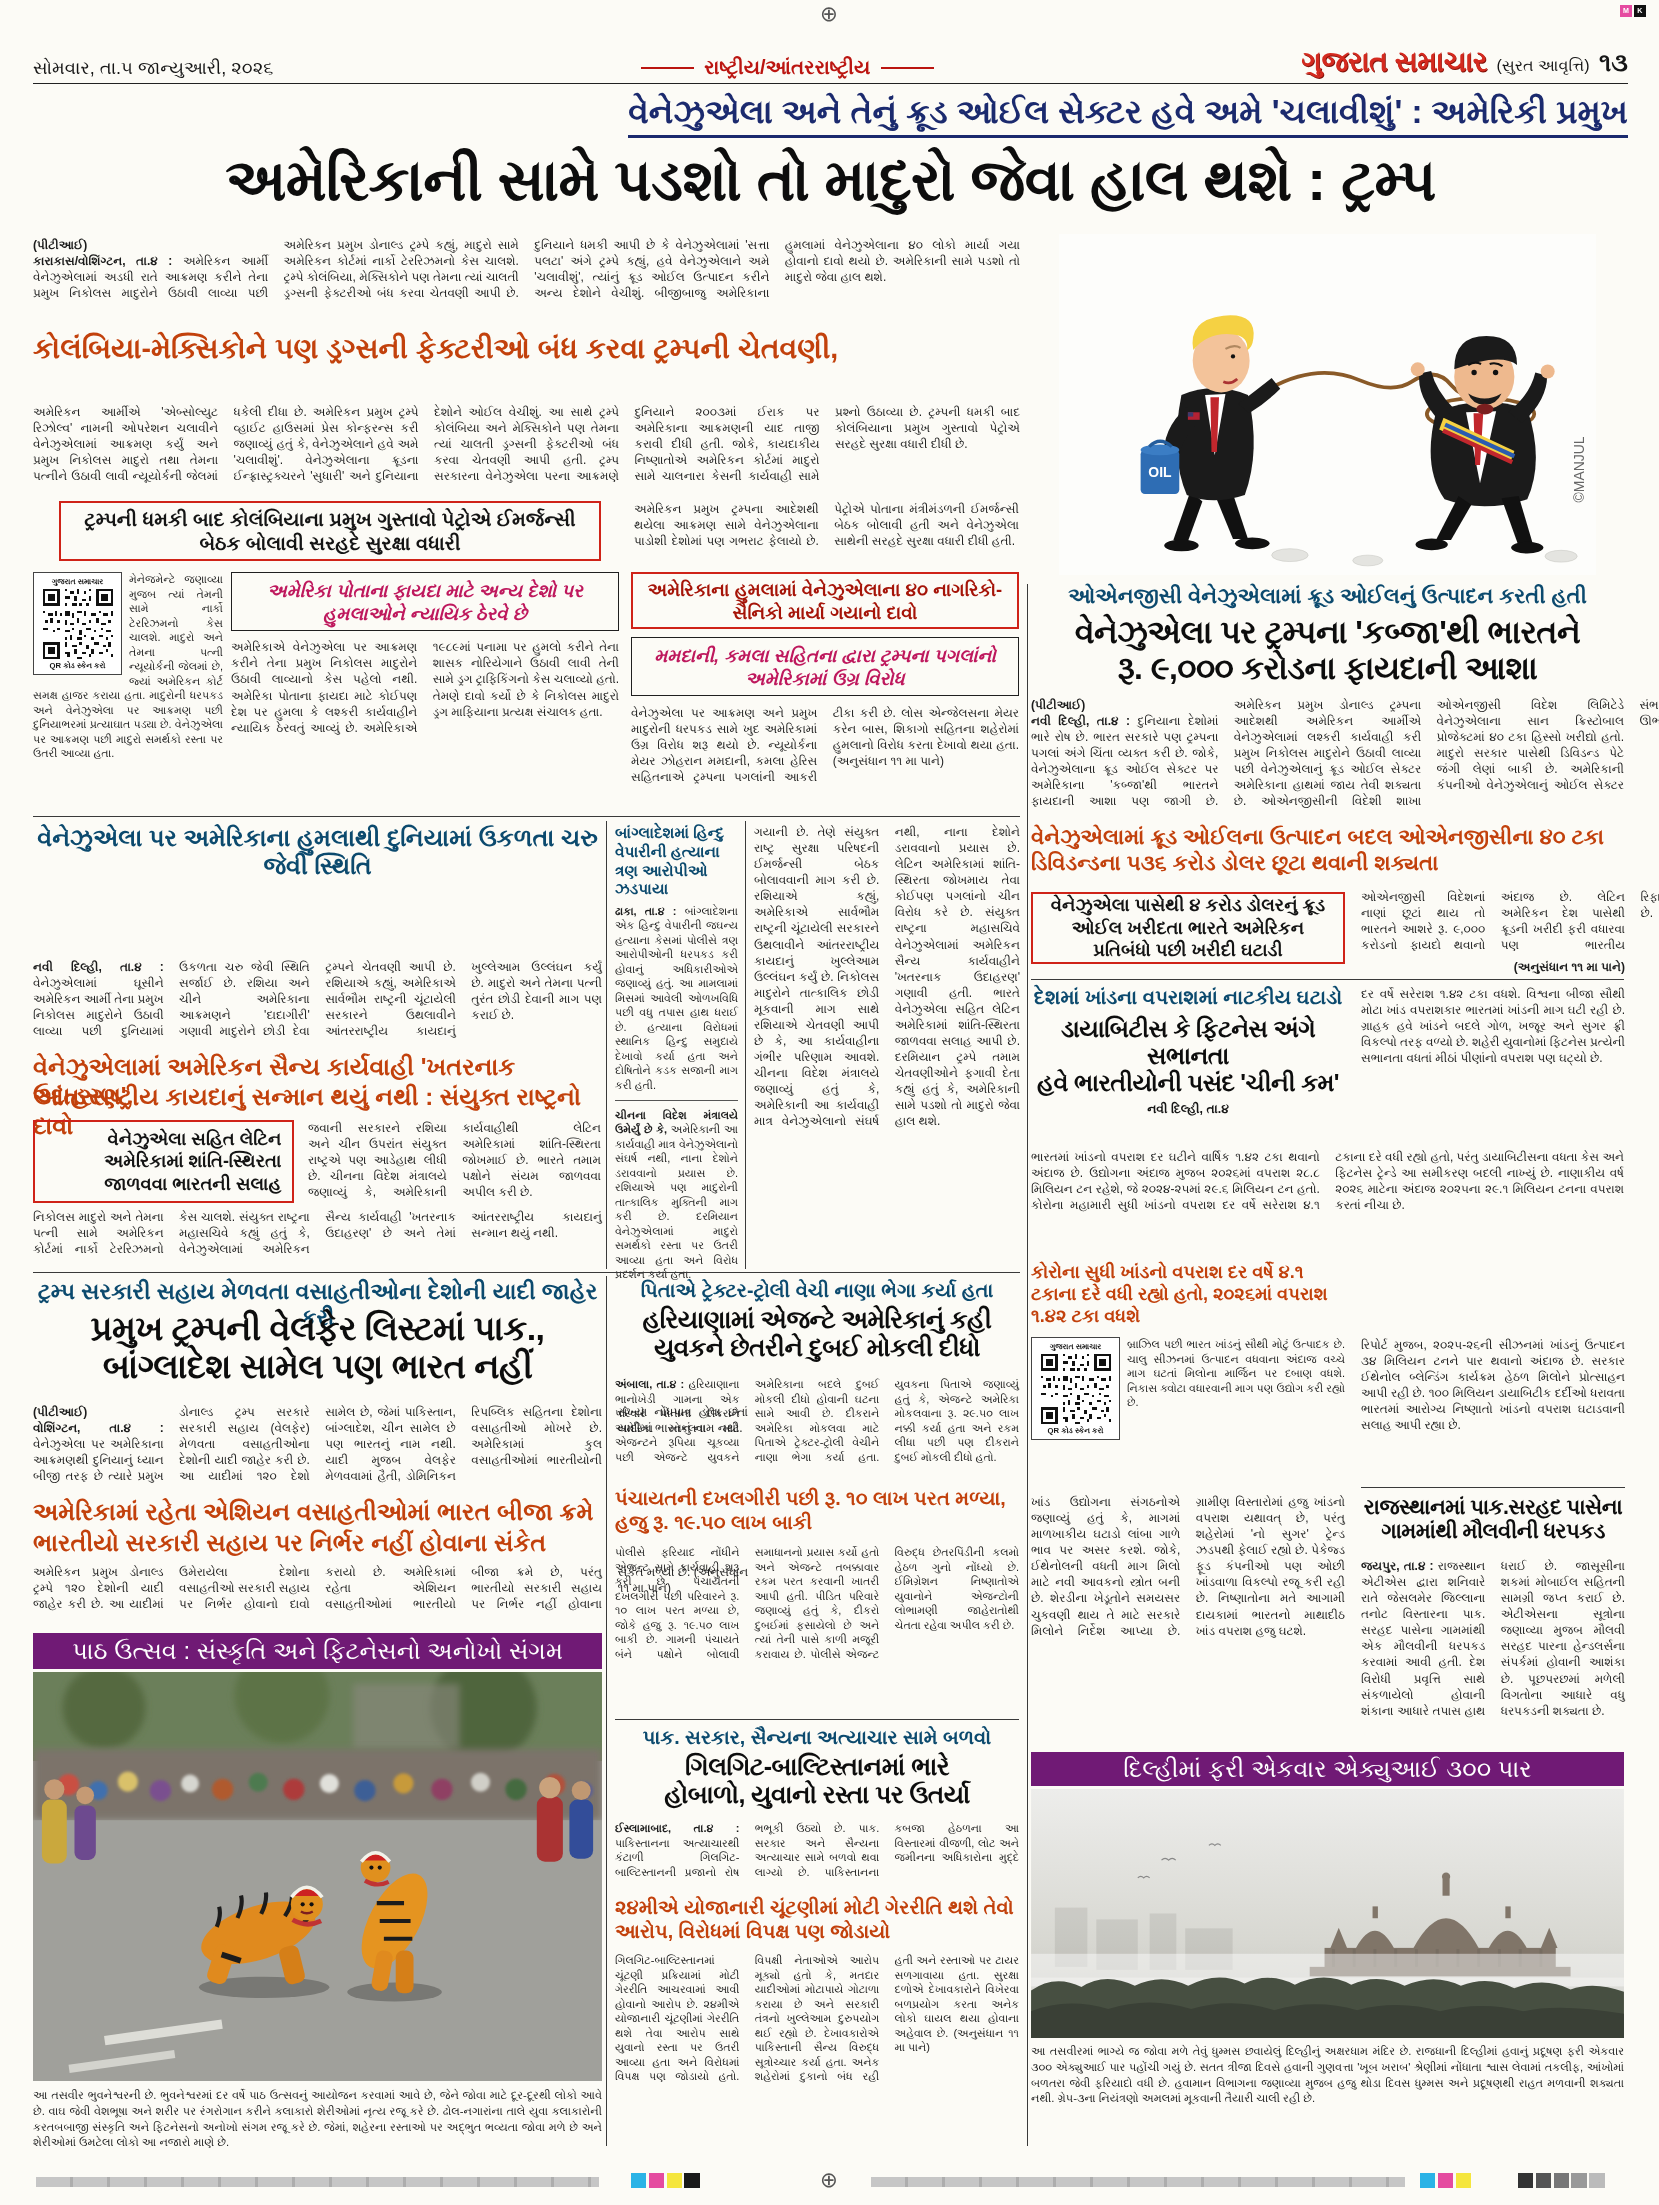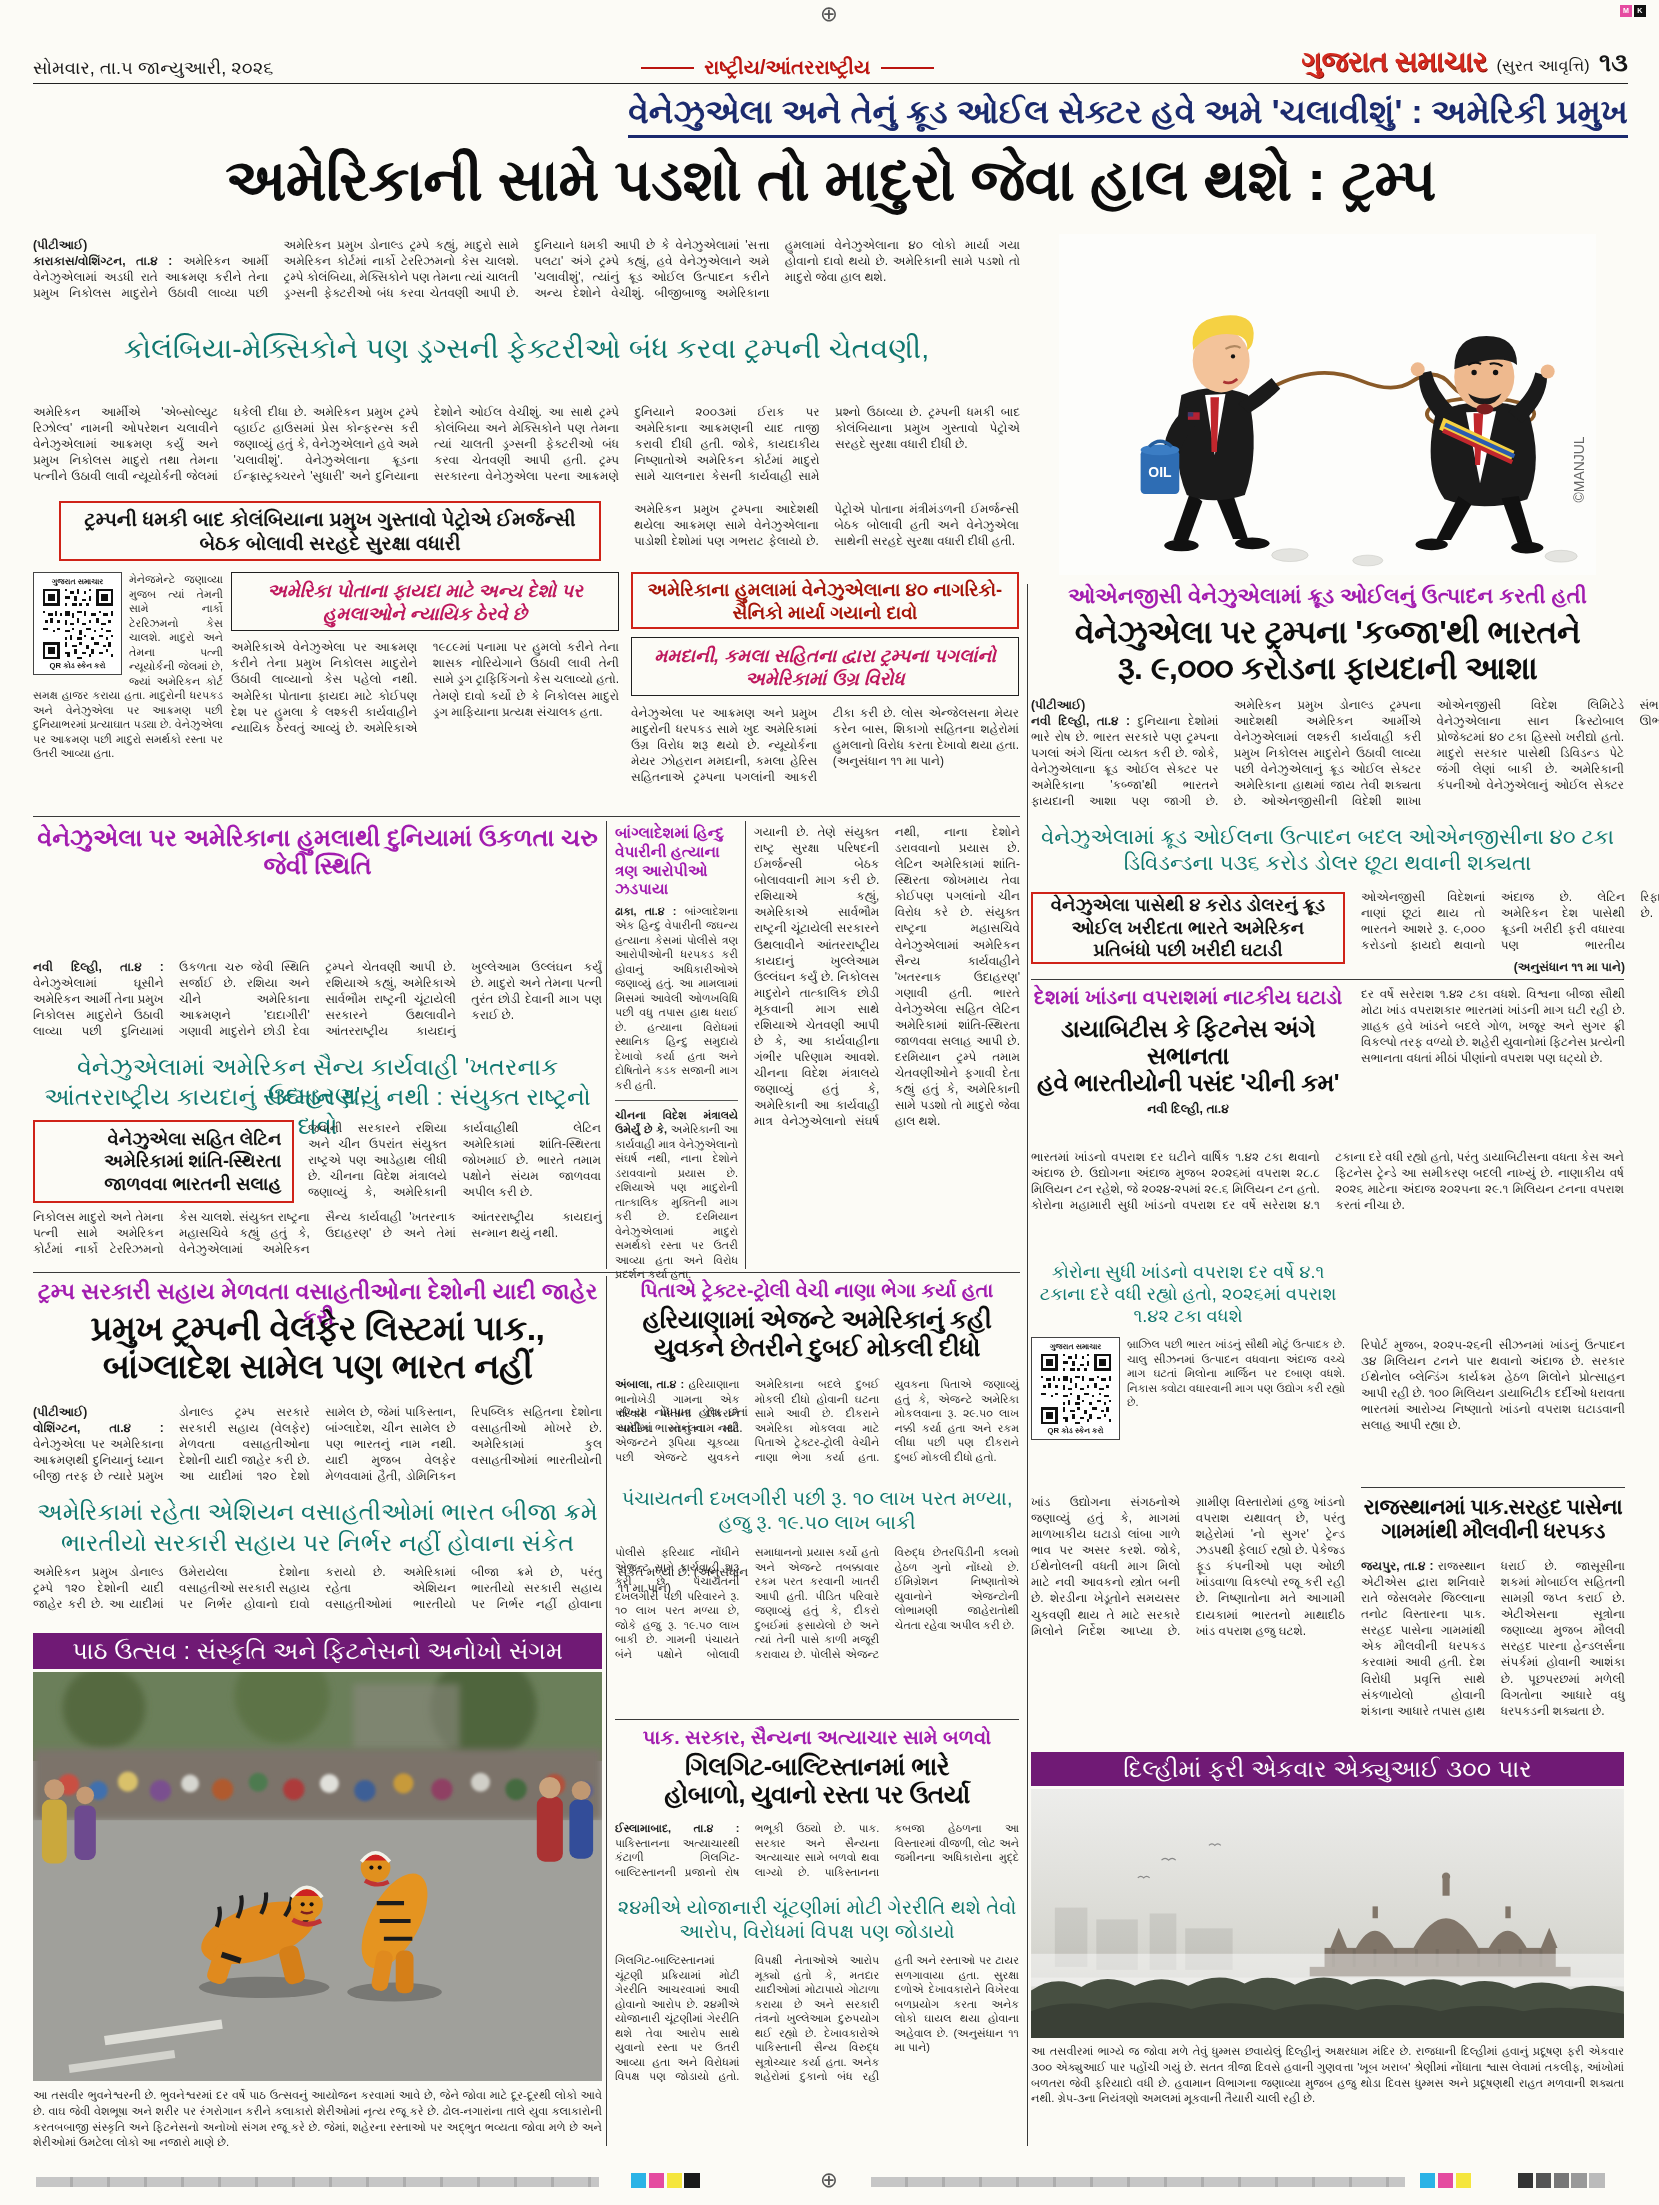--- a/index.html
+++ b/index.html
@@ -6,22 +6,22 @@
   .sheet{position:relative;width:1660px;height:2205px;background:#fcfbf6;
          font-family:"Liberation Sans","DejaVu Sans",sans-serif;color:#161616;overflow:hidden;}
   .abs{position:absolute;}
   .bt{font-size:12px;line-height:1.34;text-align:justify;color:#1c1c1c;}
   .bt-sm{font-size:11px;line-height:1.32;}
   .c2{column-count:2;column-gap:15.4px;}
   .c3{column-count:3;column-gap:15.4px;}
   .c4{column-count:4;column-gap:15.4px;}
   .c5{column-count:5;column-gap:15.4px;}
   .hd{font-weight:bold;color:#0d0d0d;text-align:center;line-height:1.13;letter-spacing:-0.6px;}
-  .kick{font-weight:bold;text-align:center;color:#a21caf;line-height:1.15;}
-  .sub{font-weight:normal;text-align:center;line-height:1.22;color:#0f766e;}
+  .kick{font-weight:bold;text-align:center;color:#0c4a6e;line-height:1.15;}
+  .sub{font-weight:bold;text-align:left;line-height:1.22;color:#c2410c;}
   .redbox{border:2.4px solid #cf2318;display:flex;align-items:center;justify-content:center;
           text-align:center;font-weight:bold;padding:3.6px 10.7px;line-height:1.25;color:#141414;box-sizing:border-box;}
   .blackbox{border:1.8px solid #1f1f1f;display:flex;align-items:center;justify-content:center;
           text-align:center;font-weight:bold;padding:3.6px 10.7px;line-height:1.25;color:#be185d;box-sizing:border-box;font-style:italic;}
   .red-text{color:#a51408;}
   .banner-red{background:#701a75;color:#fff;font-weight:normal;display:flex;align-items:center;justify-content:center;line-height:1.1;}
   .dl{font-weight:bold;}
   .byl{font-weight:bold;display:block;}
   .vr{position:absolute;width:1.2px;background:#3a3a3a;}
   .hr{position:absolute;height:1.2px;background:#3a3a3a;}

